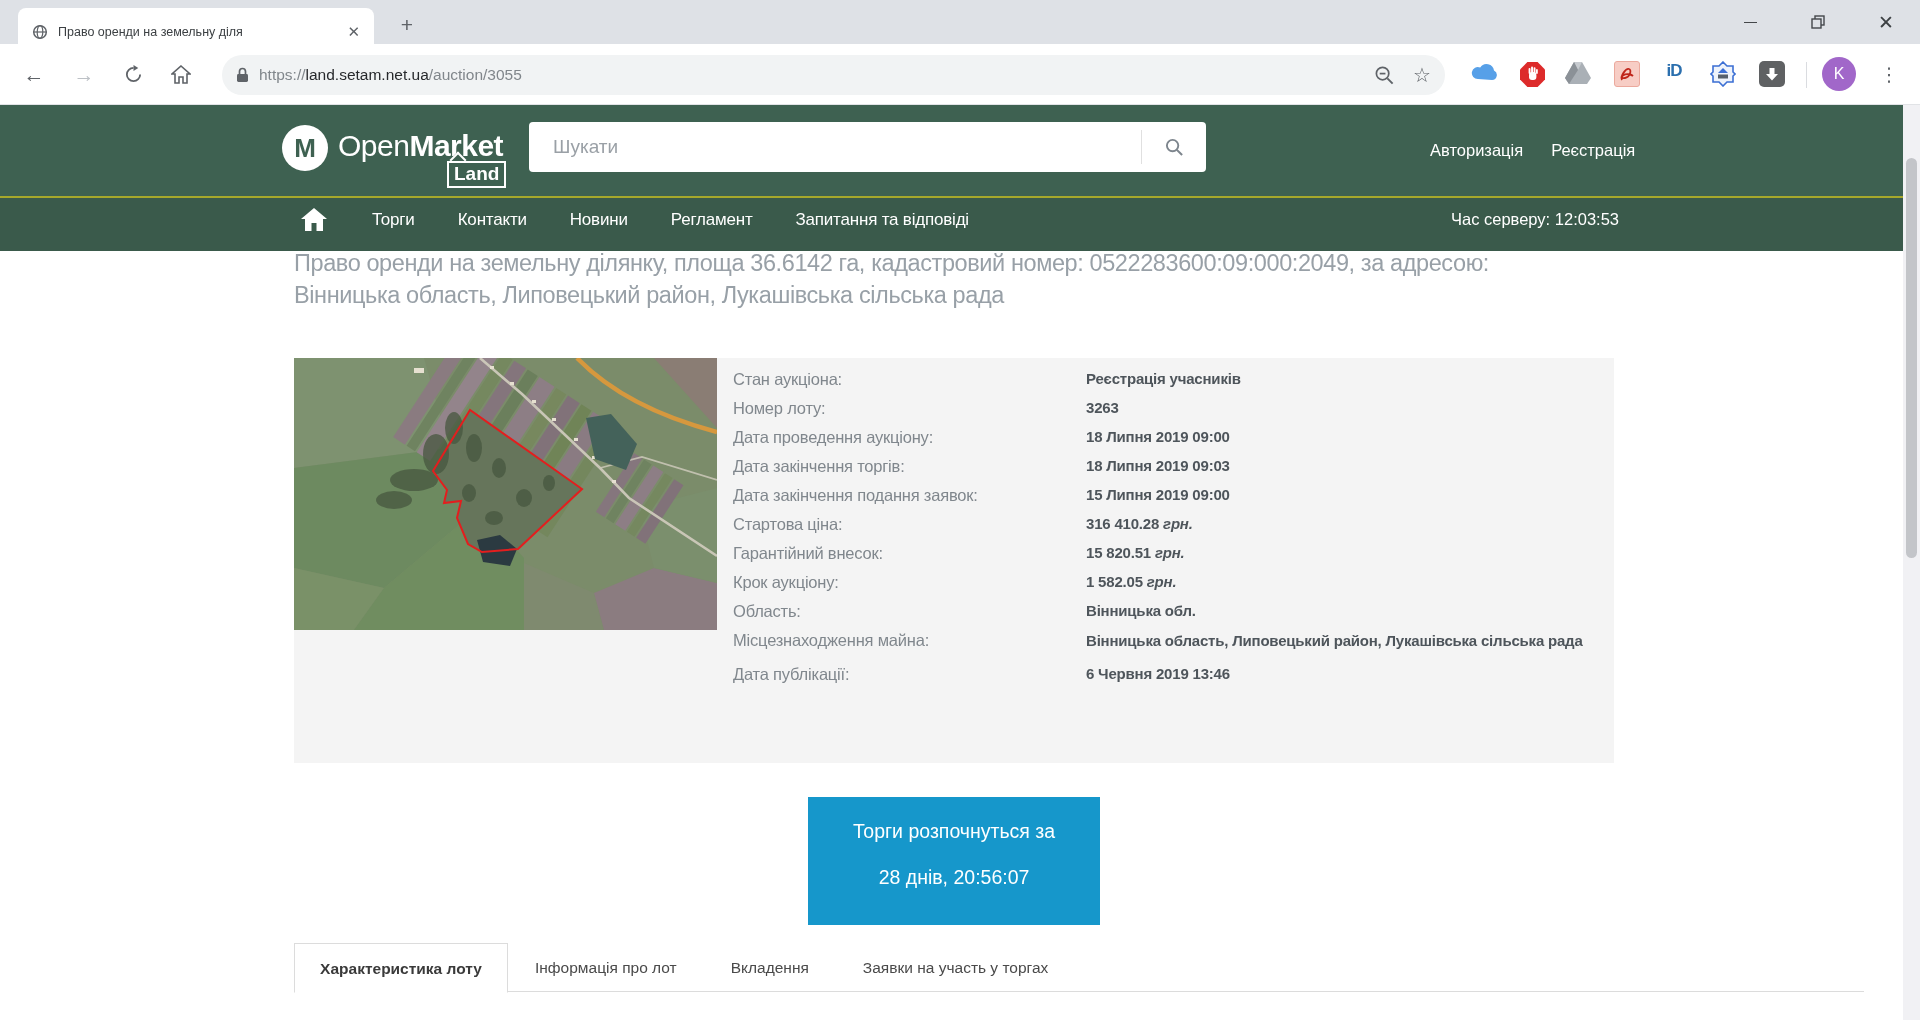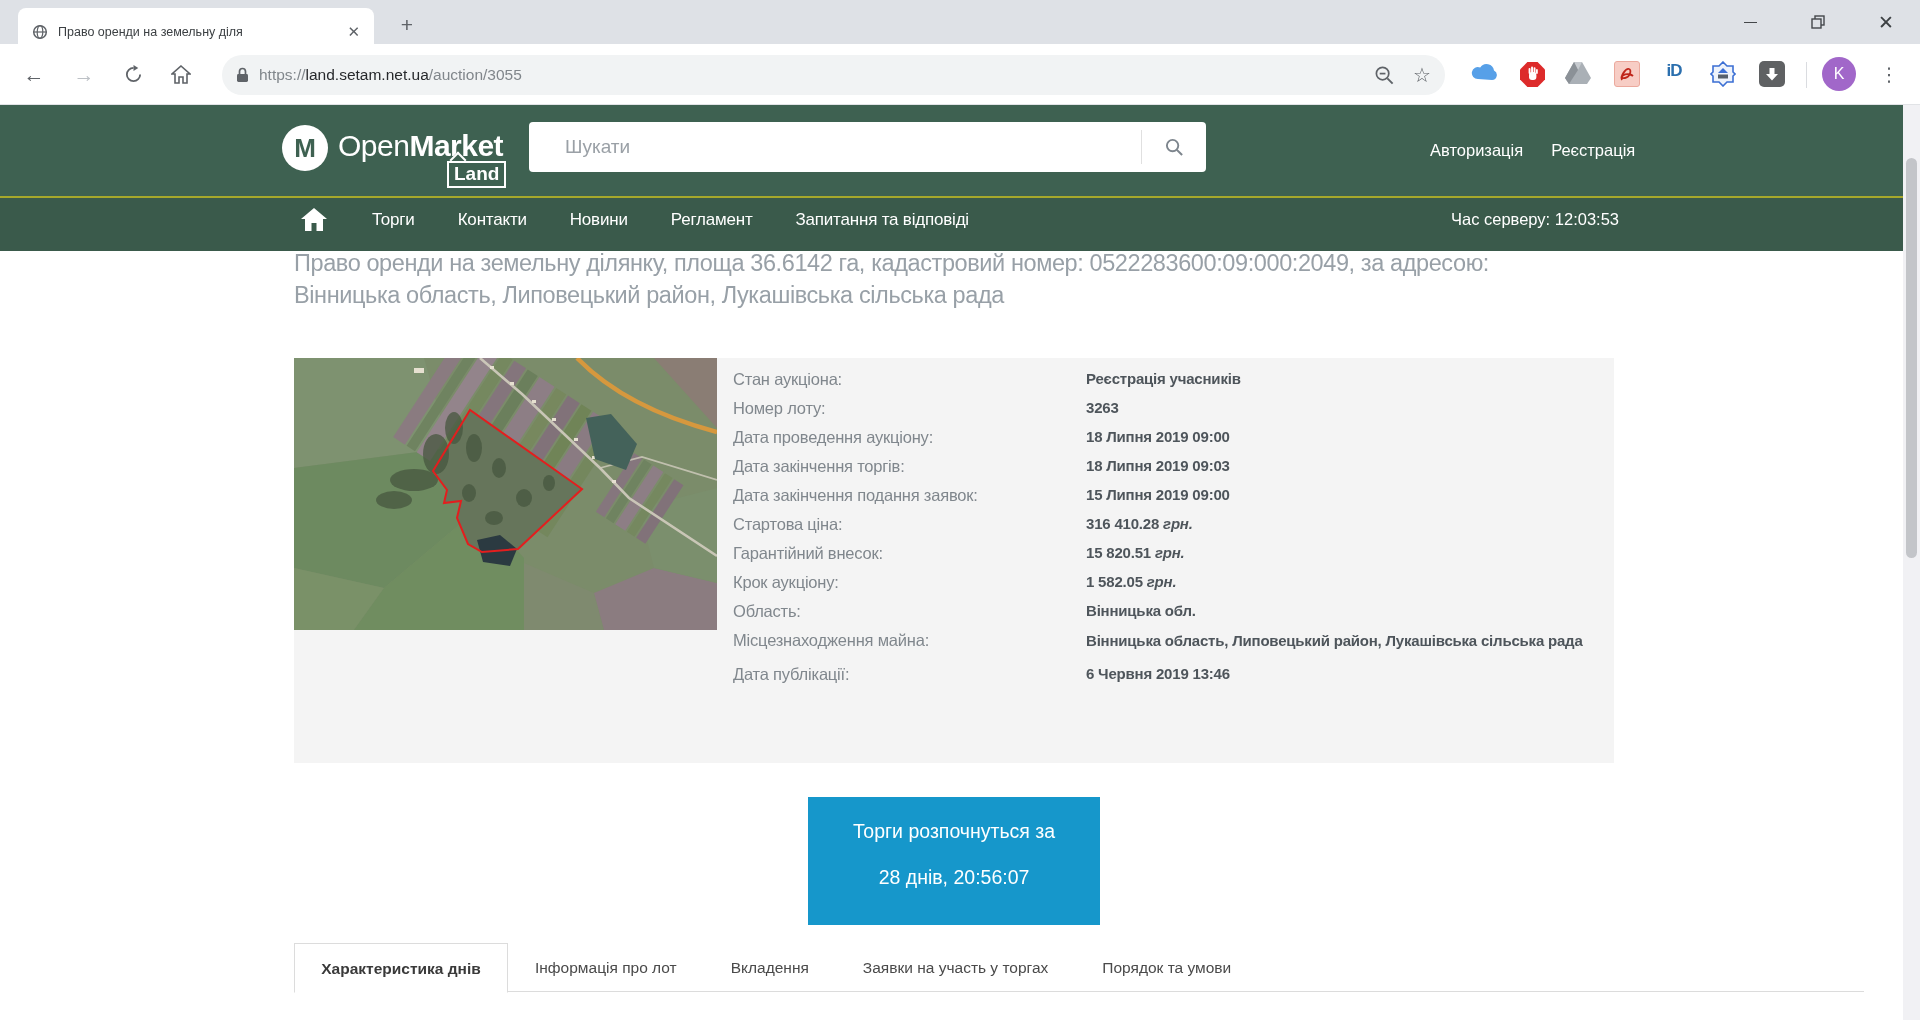--- a/index.html
+++ b/index.html
@@ -49,21 +49,21 @@
   .logo-circle { position:absolute; left:282px; top:20px; width:46px; height:46px; background:#fff;
                  border-radius:50%; display:flex; align-items:center; justify-content:center;
                  font-weight:bold; font-size:26px; color:#3e6151; }
   .logo-text { position:absolute; left:338px; top:24px; font-size:30px; color:#fff; letter-spacing:-0.5px; }
   .logo-text .bold { font-weight:bold; }
   .logo-land { position:absolute; left:447px; top:56px; border:2px solid #fff; color:#fff;
                font-weight:bold; font-size:19px; padding:0 5px 1px 5px; line-height:22px; }
   .logo-roof { position:absolute; left:452px; top:49px; width:12px; height:12px; background:#3e6151;
                border-top:2px solid #fff; border-left:2px solid #fff; transform:rotate(45deg); }
   .searchbox { position:absolute; left:529px; top:17px; width:677px; height:50px; background:#fff;
-               border-radius:4px; display:flex; align-items:center;padding-left:12px; }
+               border-radius:4px; display:flex; align-items:center; }
   .searchbox input { flex:1; border:none; outline:none; font-size:19px; color:#333; padding:0 24px;
                      font-family:"Liberation Sans", sans-serif; background:transparent; }
   .searchbox input::placeholder { color:#9aa0a6; }
   .search-divider { width:1px; height:34px; background:#e0e0e0; }
   .search-btn { width:64px; height:50px; display:flex; align-items:center; justify-content:center; }
   .authlinks { position:absolute; left:1430px; top:0; height:91px; display:flex; align-items:center;
                gap:28px; }
   .authlinks span { color:#fff; font-size:16.5px; }
 
   .yellowline { position:absolute; left:0; top:196px; width:1903px; height:2px; background:#a6a82b; }
@@ -372,22 +372,21 @@
       </div>
   </div>
 </div>
 
 <div class="countdown">
   <div class="cd1">Торги розпочнуться за</div>
   <div class="cd2">28 днів, 20:56:07</div>
 </div>
 
 <div class="tabs">
-  <div class="tab-item active">Характеристика днів</div>
+  <div class="tab-item active">Характеристика лоту</div>
   <div class="tab-item">Інформація про лот</div>
   <div class="tab-item">Вкладення</div>
   <div class="tab-item">Заявки на участь у торгах</div>
-  <div class="tab-item">Порядок та умови</div>
 </div>
 
 <div class="scrolltrack">
   <div class="scrollthumb"></div>
 </div>
 
 </body></html>

